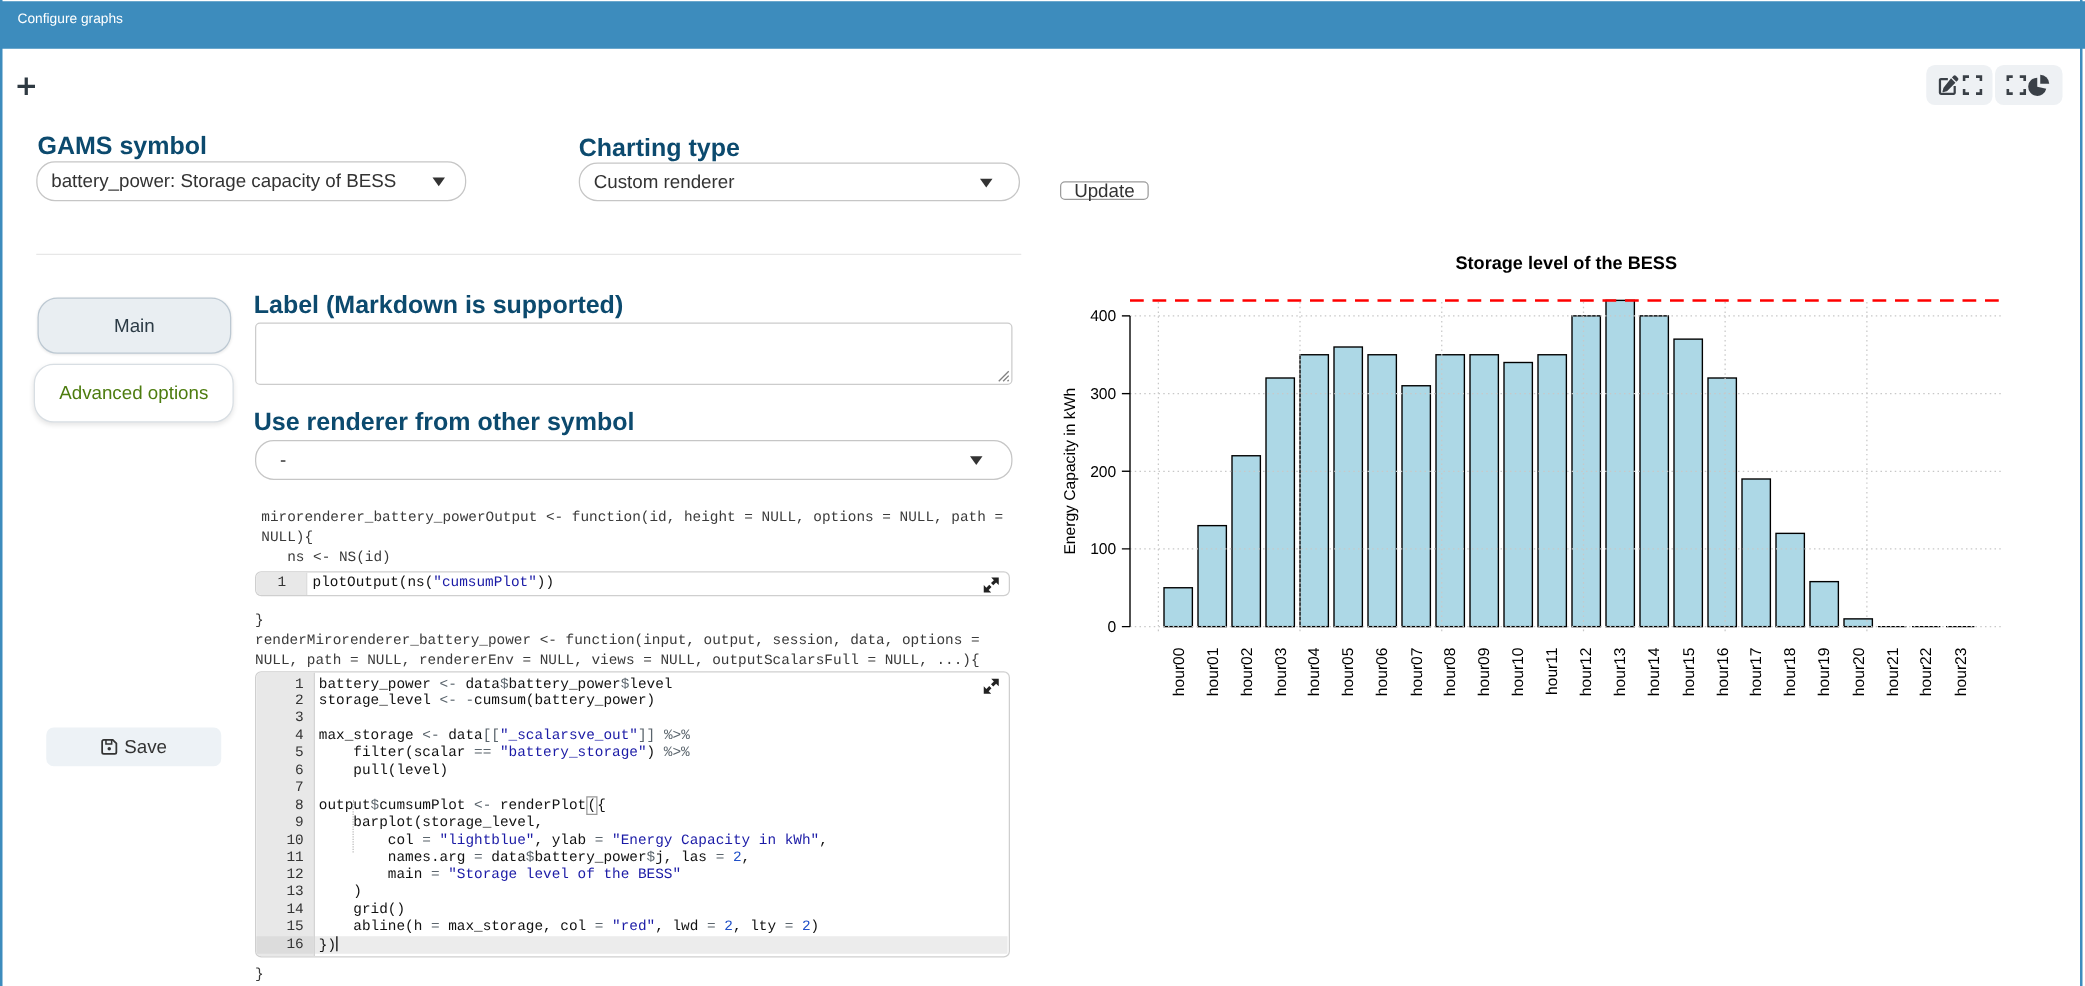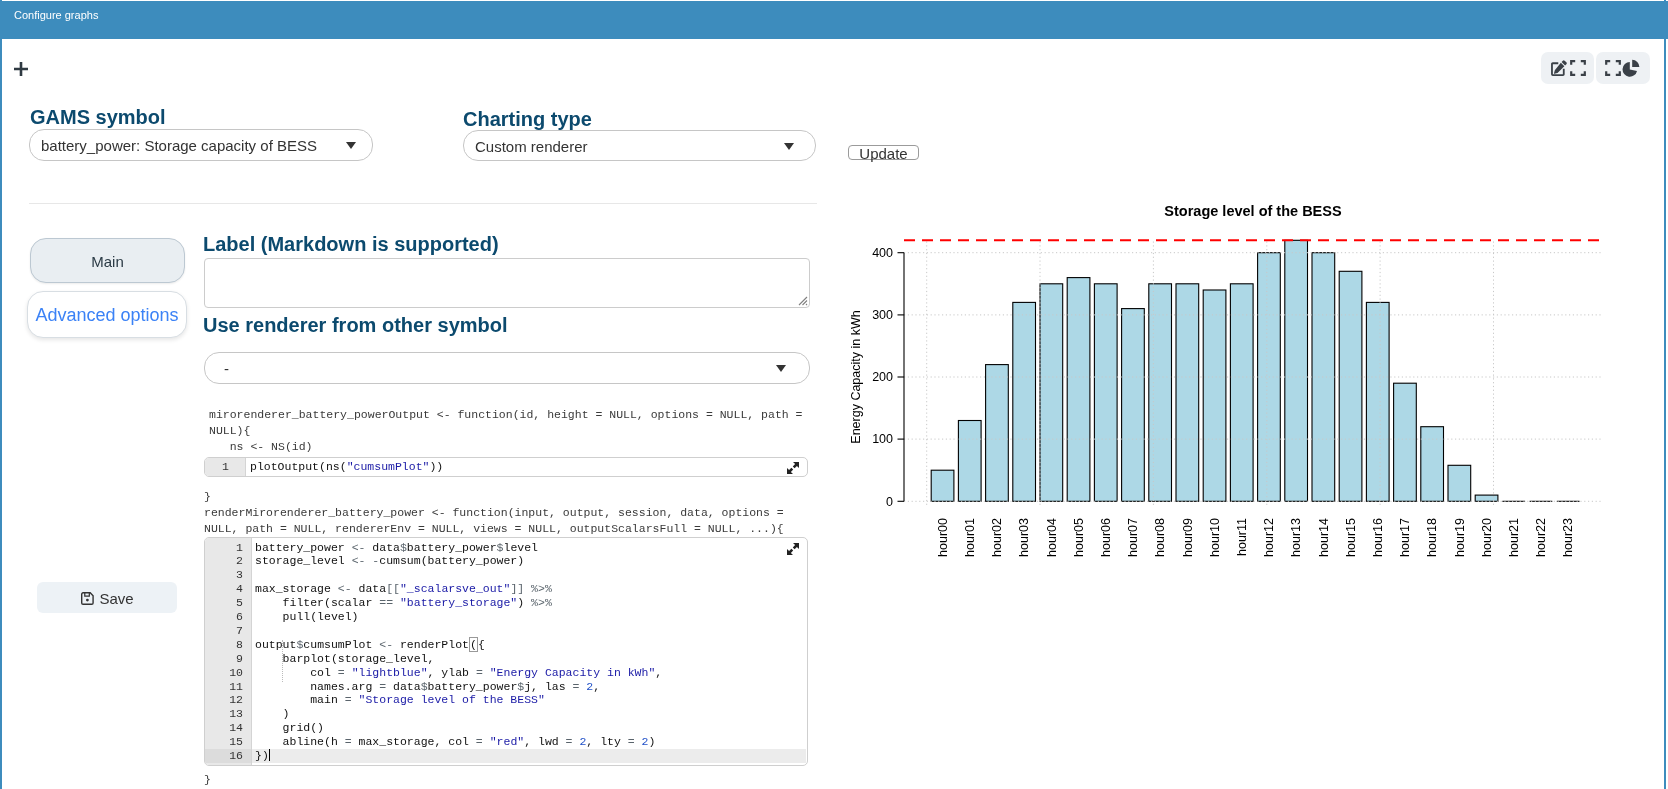--- a/index.html
+++ b/index.html
@@ -60,40 +60,40 @@
 <div class="abs" style="left:848px;top:145px;width:71px;height:15px;background:#fff;border:1px solid #9b9b9b;border-radius:4px;box-sizing:border-box;">
   <span style="position:absolute;left:50%;top:50%;transform:translate(-50%,-50%);font-size:15px;color:#333;">Update</span>
 </div>
 
 <div class="abs" style="left:29px;top:203px;width:788px;height:1px;background:#e7e7e7;"></div>
 
 <div class="abs" style="left:30px;top:238px;width:155px;height:45px;background:#e9eef2;border:1px solid #bcc8d2;border-radius:16px;box-sizing:border-box;box-shadow:0 1px 2px rgba(0,0,0,0.08);">
   <span style="position:absolute;left:50%;top:50%;transform:translate(-50%,-50%);font-size:15px;color:#2b3a45;">Main</span>
 </div>
 <div class="abs" style="left:27px;top:291px;width:160px;height:47px;background:#fff;border:1px solid #d8dee3;border-radius:16px;box-sizing:border-box;box-shadow:0 2px 4px rgba(0,0,0,0.10);">
-  <span style="position:absolute;left:50%;top:50%;transform:translate(-50%,-50%);font-size:18px;color:#3b82f6;white-space:nowrap;">Advanced options</span>
+  <span style="position:absolute;left:50%;top:50%;transform:translate(-50%,-50%);font-size:15px;color:#4d7c0f;white-space:nowrap;">Advanced options</span>
 </div>
 
 <div class="abs" style="left:37px;top:582px;width:140px;height:31px;background:#edf2f6;border-radius:6px;">
   <span style="position:absolute;left:50%;top:50%;transform:translate(-50%,-50%);font-size:15px;color:#333;white-space:nowrap;">
   <svg width="14" height="14" viewBox="0 0 16 16" fill="none" stroke="#333" stroke-width="1.6" style="vertical-align:-2px;margin-right:5px;">
         <path d="M1.5 3A1.5 1.5 0 0 1 3 1.5h8.2L14.5 4.8V13a1.5 1.5 0 0 1-1.5 1.5H3A1.5 1.5 0 0 1 1.5 13V3z"></path>
         <path d="M5 1.8V5.4H10.2V1.8" stroke-width="1.4"></path>
         <circle cx="8" cy="9.8" r="1.6" fill="#333" stroke="none"></circle>
       </svg>Save</span>
 </div>
 
 <div class="abs lbl" style="left:203px;top:233px;">Label (Markdown is supported)</div>
 <div class="abs" style="left:204px;top:258px;width:606px;height:50px;border:1px solid #ccc;border-radius:4px;box-sizing:border-box;">
   <svg style="position:absolute;right:1px;bottom:1px" width="11" height="11" viewBox="0 0 11 11" stroke="#808080" stroke-width="1.1" fill="none">
       <path d="M10 2 2 10 M10 5.5 5.5 10 M10 9 9 10"></path>
     </svg>
 </div>
 
-<div class="abs lbl" style="left:203px;top:314px;">Use renderer from other symbol</div>
+<div class="abs lbl" style="left:203px;top:327px;">Use renderer from other symbol</div>
 <div class="selbox" style="left:204px;top:352px;width:606px;height:32px;">
   <span class="txt" style="left:19px;">-</span>
   <span class="caret" style="right:23px;"></span>
 </div>
 <style>
  .code{font-family:"Liberation Mono",monospace;font-size:11.5px;color:#3a3a3a;white-space:pre;}
  .ed .str{color:#1a1aa6;} .ed .num{color:#2050c8;} .ed .op{color:#5a646c;}
  .gut{font-family:"Liberation Mono",monospace;font-size:11.5px;color:#333;text-align:right;white-space:pre;}
 </style>
 

